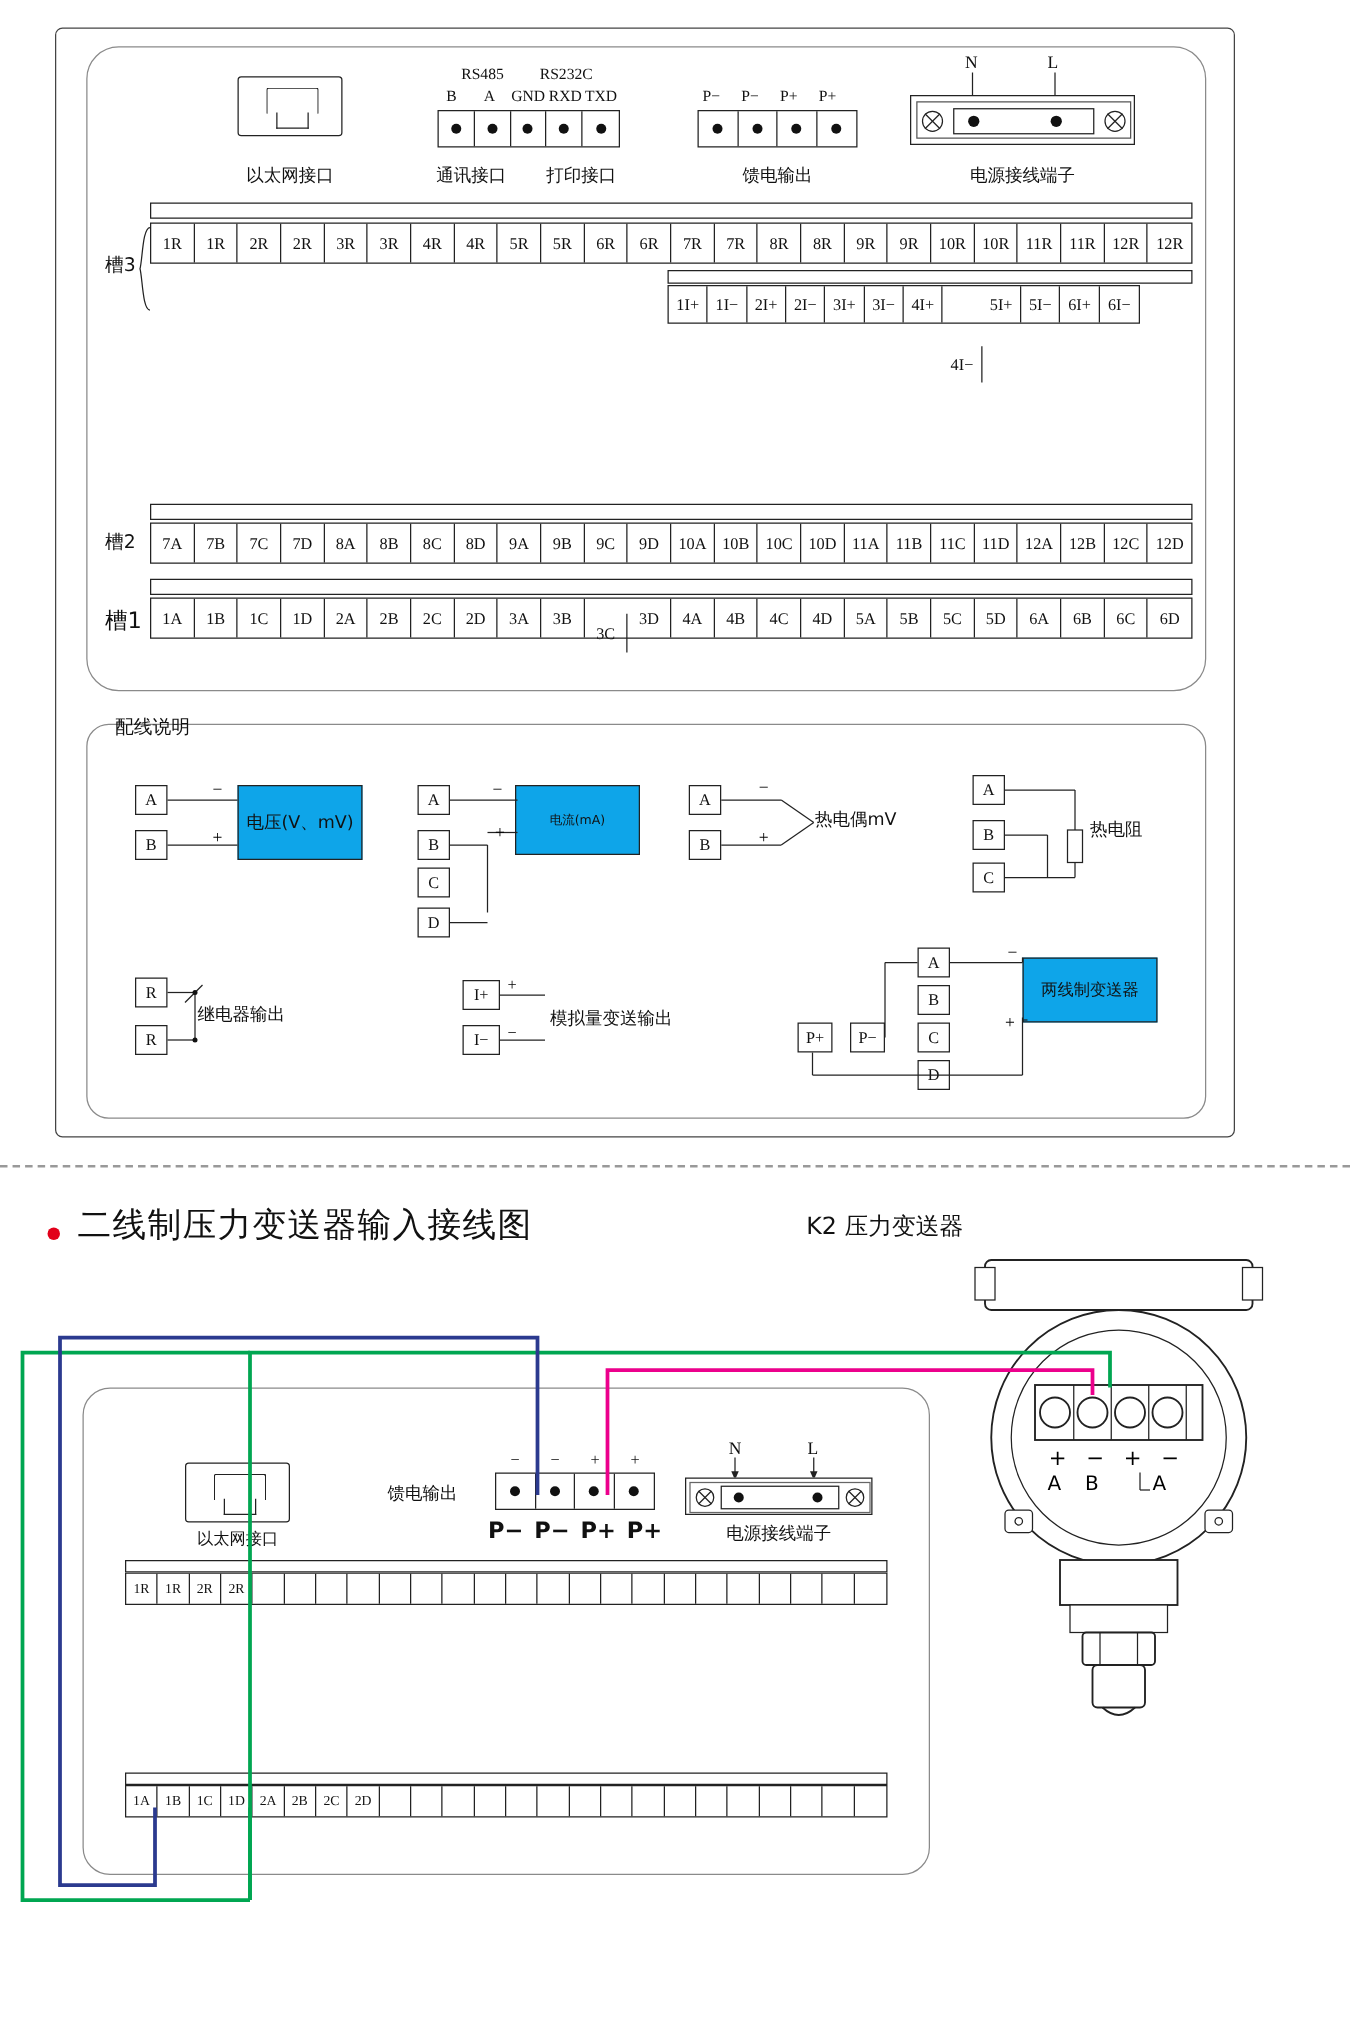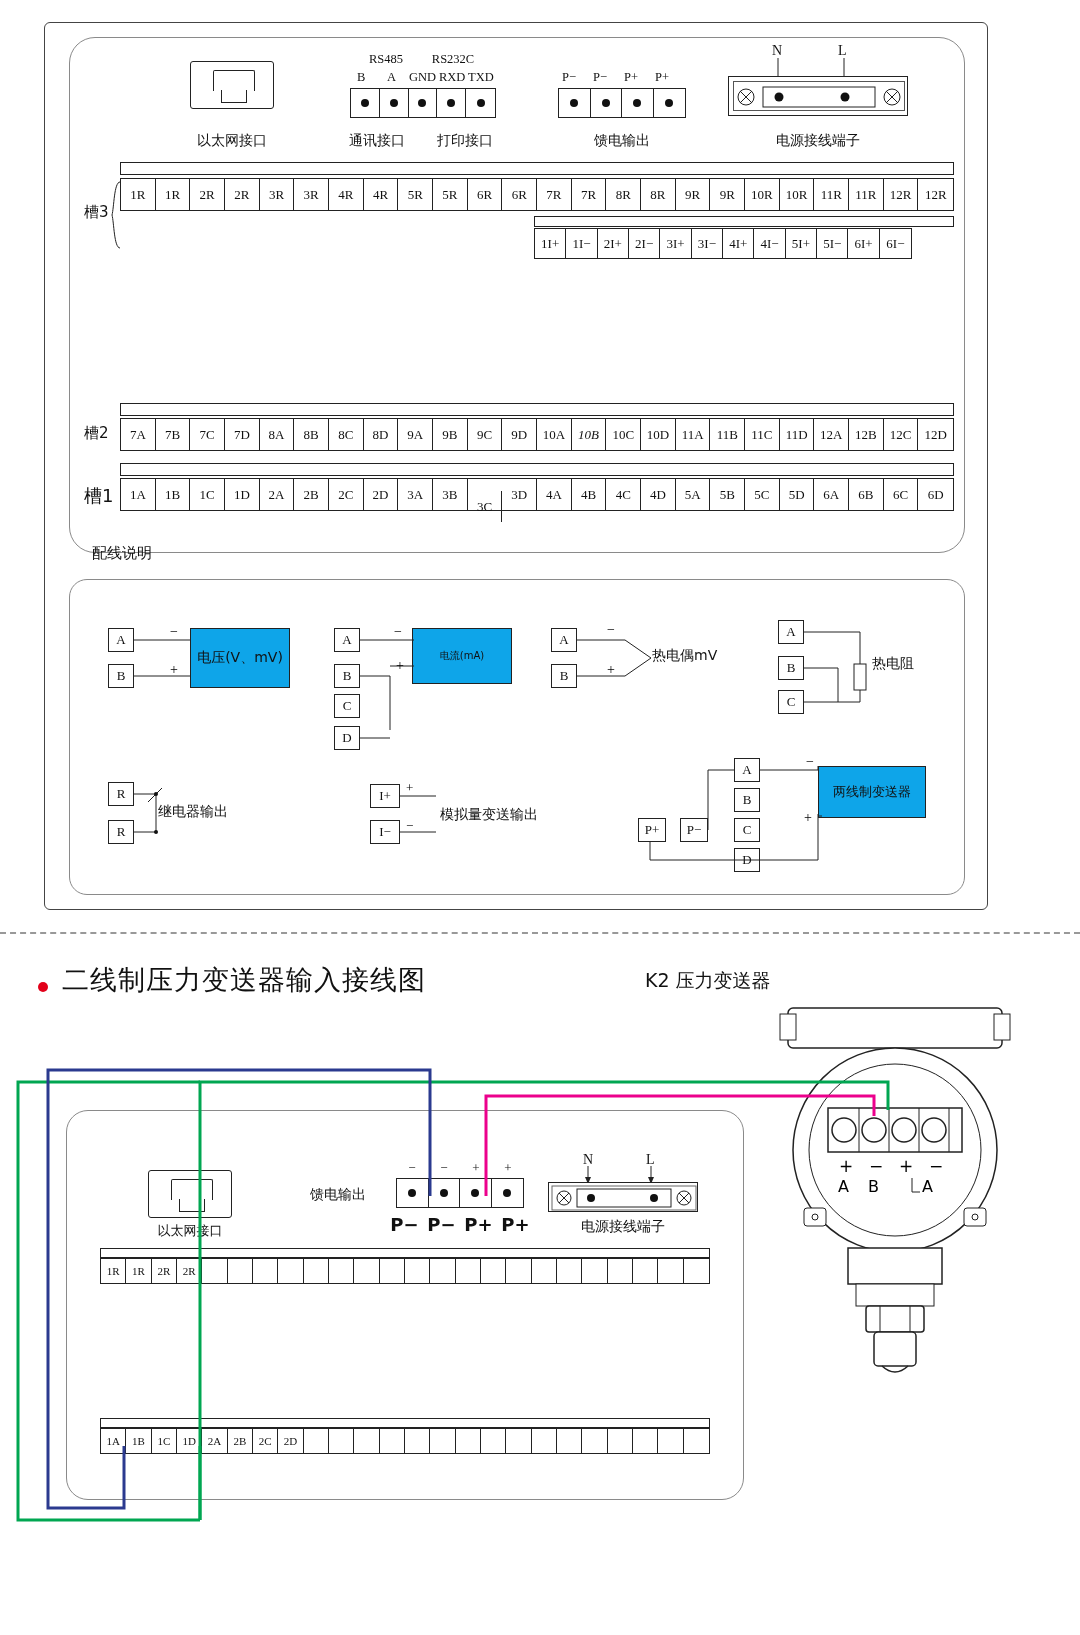--- a/index.html
+++ b/index.html
@@ -213,21 +213,21 @@
 
 <div class="abs" style="left:534px; top:216px; width:420px; height:11px; border:1px solid #222;"></div>
 <div class="abs row" id="slot3row2" style="left:534px; top:228px; width:378px; height:31px;">
     <div class="t" style="width: 35px;">1I+</div>
     <div class="t" style="width: 35px;">1I−</div>
     <div class="t" style="width: 35px;">2I+</div>
     <div class="t" style="width: 35px;">2I−</div>
     <div class="t" style="width: 35px;">3I+</div>
     <div class="t" style="width: 35px; text-align: right;">3I−</div>
     <div class="t" style="width: 35px;">4I+</div>
-    <div class="t" style="width: 35px;">4I−</div>
+    <div class="t" style="width: 35px; margin-top: 48px;">4I−</div>
     <div class="t" style="width: 35px;">5I+</div>
     <div class="t" style="width: 35px;">5I−</div>
     <div class="t" style="width: 35px;">6I+</div>
     <div class="t" style="width: 35px;">6I−</div>
   </div>
 
 <div class="abs" style="left:120px; top:403px; width:834px; height:13px; border:1px solid #222;"></div>
 <div class="abs lbl" style="left:84px; top:424px; font-size:15px;">槽2</div>
 <div class="abs row" id="slot2row" style="left:120px; top:418px; width:834px; height:33px;">
     <div class="t" style="width: 34.75px;">7A</div>
@@ -236,21 +236,21 @@
     <div class="t" style="width: 34.75px;">7D</div>
     <div class="t" style="width: 34.75px;">8A</div>
     <div class="t" style="width: 34.75px;">8B</div>
     <div class="t" style="width: 34.75px;">8C</div>
     <div class="t" style="width: 34.75px;">8D</div>
     <div class="t" style="width: 34.75px;">9A</div>
     <div class="t" style="width: 34.75px;">9B</div>
     <div class="t" style="width: 34.75px;">9C</div>
     <div class="t" style="width: 34.75px;">9D</div>
     <div class="t" style="width: 34.75px;">10A</div>
-    <div class="t" style="width: 34.75px; font-style: italic;">10B</div>
+    <div class="t" style="width: 34.75px;">10B</div>
     <div class="t" style="width: 34.75px;">10C</div>
     <div class="t" style="width: 34.75px;">10D</div>
     <div class="t" style="width: 34.75px;">11A</div>
     <div class="t" style="width: 34.75px;">11B</div>
     <div class="t" style="width: 34.75px;">11C</div>
     <div class="t" style="width: 34.75px;">11D</div>
     <div class="t" style="width: 34.75px;">12A</div>
     <div class="t" style="width: 34.75px;">12B</div>
     <div class="t" style="width: 34.75px;">12C</div>
     <div class="t" style="width: 34.75px;">12D</div>
@@ -278,21 +278,21 @@
     <div class="t" style="width: 34.75px;">5A</div>
     <div class="t" style="width: 34.75px;">5B</div>
     <div class="t" style="width: 34.75px;">5C</div>
     <div class="t" style="width: 34.75px;">5D</div>
     <div class="t" style="width: 34.75px;">6A</div>
     <div class="t" style="width: 34.75px;">6B</div>
     <div class="t" style="width: 34.75px;">6C</div>
     <div class="t" style="width: 34.75px;">6D</div>
   </div>
 
-<div class="abs lbl" style="left:92px; top:544px; font-size:15px;">配线说明</div>
+<div class="abs lbl" style="left:92px; top:572px; font-size:15px;">配线说明</div>
 
 <div class="abs term" style="left:108px; top:628px; width:26px; height:24px;">A</div>
 <div class="abs term" style="left:108px; top:664px; width:26px; height:24px;">B</div>
 <div class="abs box" style="left:190px; top:628px; width:100px; height:60px; font-family:'DejaVu Sans',sans-serif; font-size:14px;">电压(V、mV)</div>
 <svg class="abs" style="left:108px; top:620px;" width="190" height="80">
   <line x1="26" y1="20" x2="82" y2="20" stroke="#222"></line>
   <line x1="26" y1="56" x2="82" y2="56" stroke="#222"></line>
   <text x="62" y="16" font-size="14" font-family="Liberation Serif, serif">−</text>
   <text x="62" y="54" font-size="14" font-family="Liberation Serif, serif">+</text>
 </svg>

